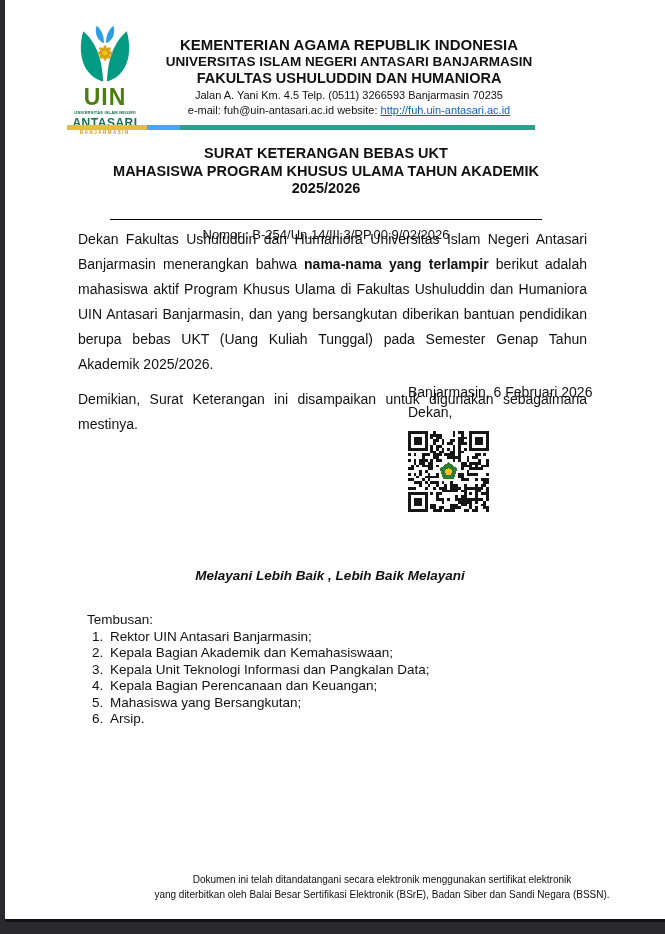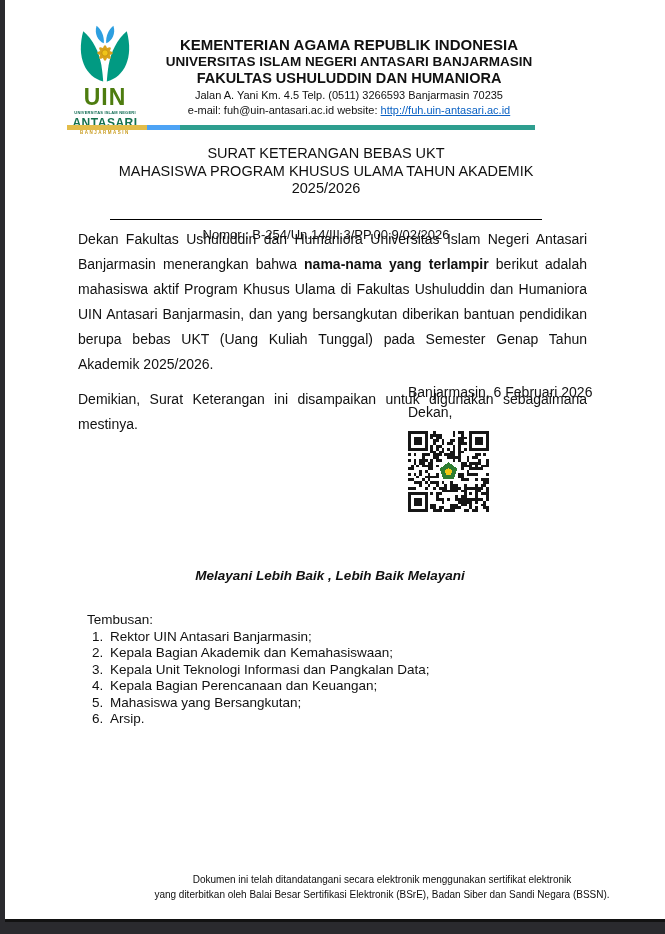--- a/index.html
+++ b/index.html
@@ -28,21 +28,21 @@
   .h2{font-size:13.5px;font-weight:bold;line-height:16px;}
   .h3{font-size:14.5px;font-weight:bold;line-height:17px;}
   .h4{font-size:11px;line-height:14px;margin-top:1px;}
   .link{color:#0b62c4;text-decoration:underline;cursor:pointer;}
   .rule{position:absolute;left:62px;top:125px;height:4.5px;display:flex;}
   .rule .seg-gold{width:80px;background:#e3bd4a;}
   .rule .seg-blue{width:33px;background:#4da3f5;}
   .rule .seg-teal{width:355px;background:#2e9e8f;}
   
   .title-wrap{position:absolute;left:105px;top:145px;width:432px;text-align:center;}
-  .title-lines{font-size:14.5px;font-weight:normal;line-height:17.5px;border-bottom:1.6px solid #000;padding-bottom:21px;}
+  .title-lines{font-size:14.5px;font-weight:bold;line-height:17.5px;border-bottom:1.6px solid #000;padding-bottom:21px;}
   .nomor{font-size:13px;margin-top:7px;}
   
   .body-text{position:absolute;left:73px;top:219px;width:509px;font-size:14px;line-height:25px;text-align:justify;margin-top:8px;}
   .body-text p{margin:0;}
   .body-text p + p{margin-top:10px;}
   
   .sign{position:absolute;left:403px;top:382px;width:215px;font-size:14px;line-height:20px;}
   .qr-box{margin-top:9px;width:81px;height:81px;}
   .sign-name{margin-top:13px;padding-left:7px;}
   

